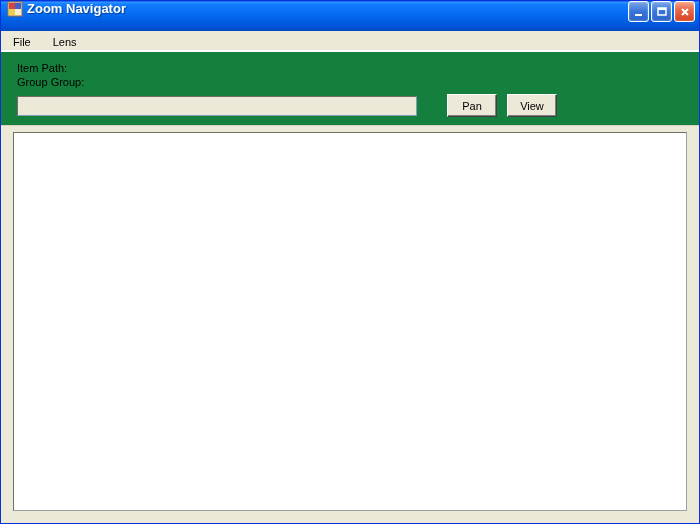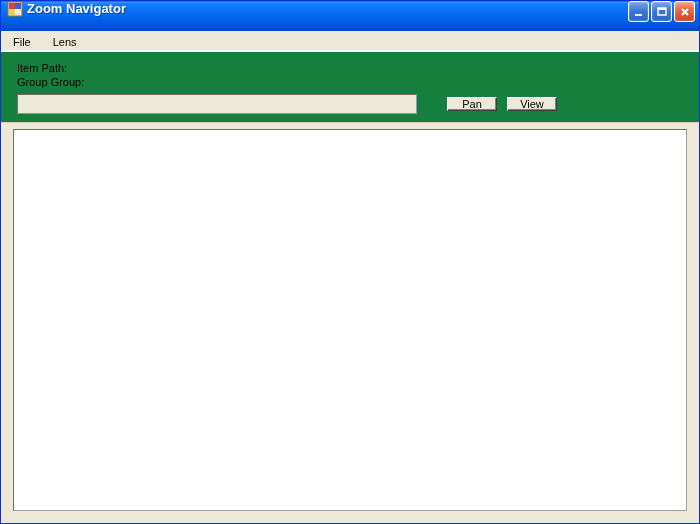--- a/index.html
+++ b/index.html
@@ -133,21 +133,21 @@
       border:1px outset #ece9d8;
       box-shadow: 0 0 0 1px #716f64;
     }
     .btn {
        background:#ece9d8;
        border-top:1px solid #fff;
        border-left:1px solid #fff;
        border-right:1px solid #404040;
        border-bottom:1px solid #404040;
        box-shadow: inset -1px -1px 0 #808080, inset 1px 1px 0 #ece9d8;
-       height:14px;
+       height:23px;
     }
     
     .content-area {
       flex: 1;
       margin: 6px 12px 12px 12px;
       background: #fff;
       border: 1px solid #a0a0a0;
       border-top-color:#716f64;
       border-left-color:#716f64;
     }

